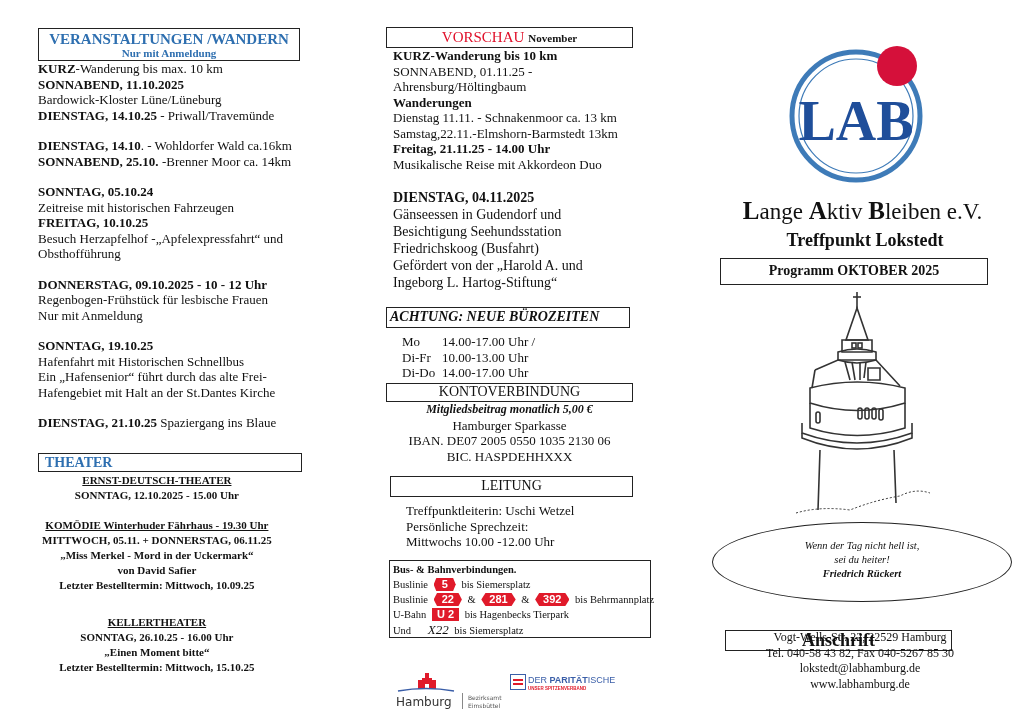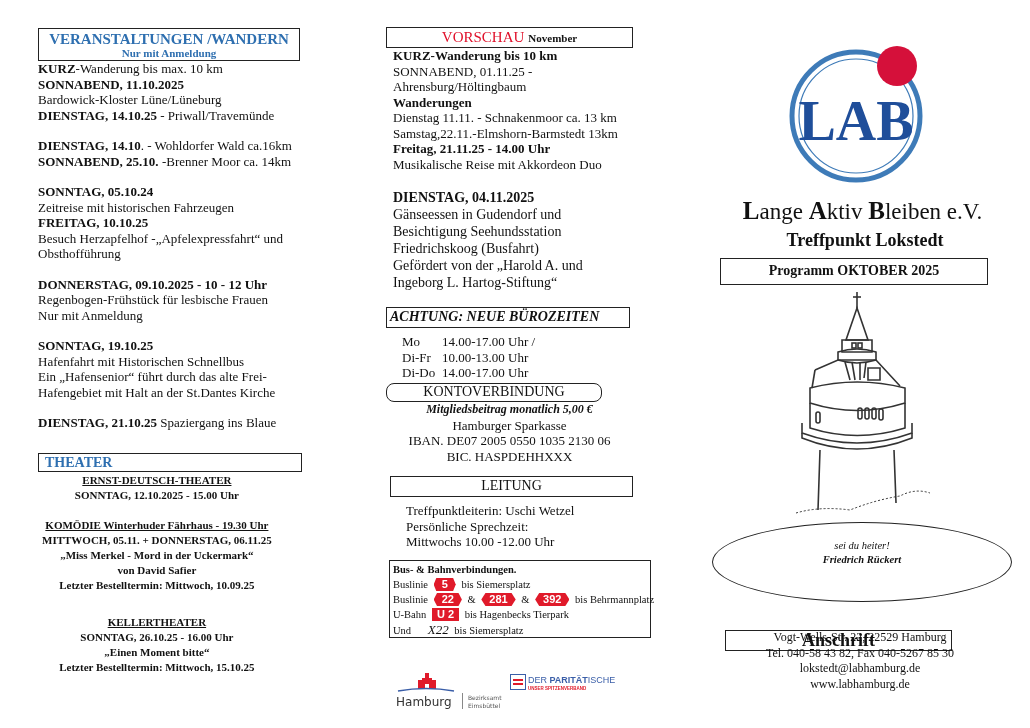--- a/index.html
+++ b/index.html
@@ -25,21 +25,21 @@
   
   #mid { left: 386px; width: 260px; }
   #vor-box { position: absolute; left: 0; top: 27px; width: 247px; height: 21px; line-height: 18px; }
   #vor-title { font-size: 15px; }
   #vor-sub { font-size: 11px; font-weight: bold; }
   #vor-body { position: absolute; left: 7px; top: 48px; }
   #nov-body { position: absolute; left: 7px; top: 189px; }
   .m14 { font-size: 14px; line-height: 17px; white-space: nowrap; }
   #achtung-box { position: absolute; left: 0; top: 307px; width: 244px; height: 21px; font-size: 14px; font-weight: bold; font-style: italic; line-height: 18px; text-align: left; padding-left: 3px; }
   #hours { position: absolute; left: 16px; top: 334px; }
-  #konto-box { position: absolute; left: 0; top: 383px; width: 216px; height: 19px; font-size: 14px; line-height: 16px; border-radius: 8px; }
+  #konto-box { position: absolute; left: 0; top: 383px; width: 247px; height: 19px; font-size: 14px; line-height: 16px; }
   #konto-body { position: absolute; left: 0; top: 402px; width: 247px; text-align: center; }
   #leitung-box { position: absolute; left: 4px; top: 476px; width: 243px; height: 21px; font-size: 14px; line-height: 18px; }
   #leitung-body { position: absolute; left: 20px; top: 503px; }
   #bus-box { position: absolute; left: 3px; top: 560px; width: 262px; height: 78px; border: 1.5px solid #222; padding: 1px 3px; }
   .busline { font-size: 10.5px; line-height: 15px; white-space: nowrap; }
   .badge { display: inline-block; background: #e01a2a; color: #fff; font-family: "Liberation Sans", sans-serif; font-weight: bold; font-size: 11px; line-height: 11px; padding: 1px 8px; margin: 0 3px; clip-path: polygon(12% 0, 88% 0, 100% 50%, 88% 100%, 12% 100%, 0 50%); }
   .badge.sq { clip-path: none; padding: 1px 5px; }
   .x22 { font-style: italic; font-size: 13px; margin: 0 3px 0 14px; }
   #logos { position: absolute; left: 0; top: 670px; width: 260px; height: 45px; }
   #hh-logo { position: absolute; left: 10px; top: 0; width: 120px; height: 45px; }
@@ -247,20 +247,21 @@
     <rect x="98" y="120" width="4" height="11" rx="2"></rect>
       <rect x="105" y="120" width="4" height="11" rx="2"></rect>
       <rect x="112" y="120" width="4" height="11" rx="2"></rect>
       <rect x="119" y="121" width="4" height="11" rx="2"></rect>
     <path d="M42 135 L42 145 Q97 165 152 145 L152 135"></path>
     <path d="M42 145 L42 150 Q97 172 152 150 L152 145"></path>
     <path d="M60 162 L58 222 M134 162 L136 215"></path>
     <path d="M36 225 Q60 218 90 222 Q115 212 140 208 Q155 200 170 205" stroke-width="1" stroke-dasharray="2 2"></path>
   </svg>
   <div id="quote">
+    <div>Wenn der Tag nicht hell ist,</div>
     <div>sei du heiter!</div>
     <div class="b">Friedrich Rückert</div>
   </div>
   <div id="ans-box" class="boxhead">Anschrift</div>
   <div id="ans-body">
     <div class="line">Vogt-Wells-Str. 22, 22529 Hamburg</div>
     <div class="line">Tel. 040-58 43 82, Fax 040-5267 85 30</div>
     <div class="line">lokstedt@labhamburg.de</div>
     <div class="line">www.labhamburg.de</div>
   </div>

